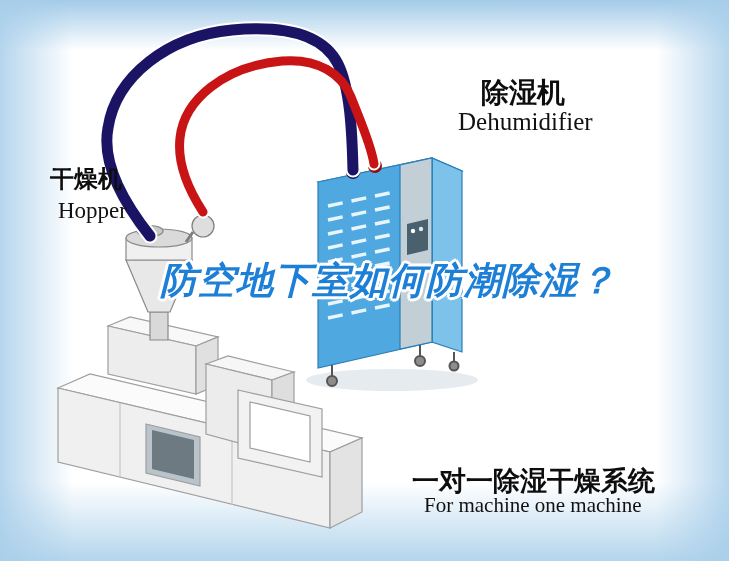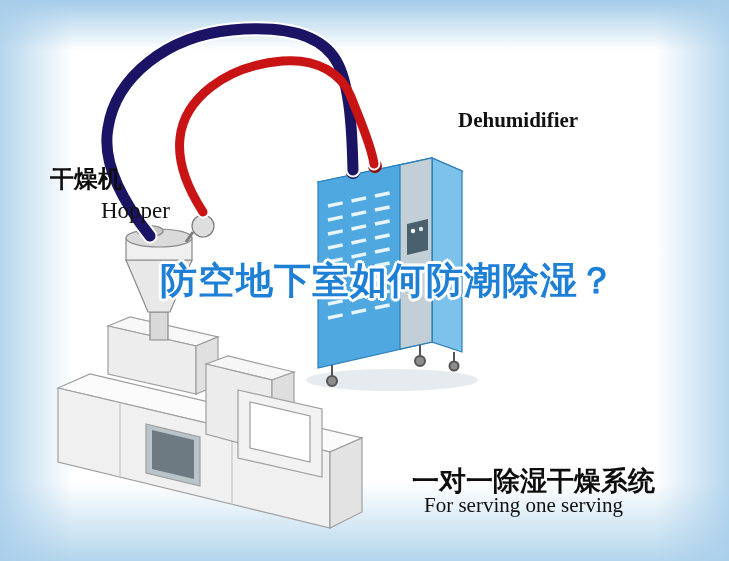--- a/index.html
+++ b/index.html
@@ -12,33 +12,34 @@
     background-image:
       linear-gradient(90deg, rgba(168,206,234,0.85) 0, rgba(255,255,255,0) 10%, rgba(255,255,255,0) 90%, rgba(168,206,234,0.85) 100%),
       linear-gradient(180deg, #a3cbe8 0, rgba(255,255,255,0) 9%, rgba(255,255,255,0) 86%, #b3d5ec 100%);
     font-family: "Liberation Sans", sans-serif;
   }
   .scene-svg { position: absolute; left: 0; top: 0; z-index: 1; }
   .label { position: absolute; z-index: 4; white-space: nowrap; }
   .zh-label { font-weight: 700; color: #0d0d0d; font-family: "Liberation Sans", sans-serif; }
   .en-label { font-family: "Liberation Serif", serif; color: #111111; }
   .hopper-zh  { left: 50px;  top: 163px; font-size: 24px; }
-  .hopper-en  { left: 58px;  top: 198px; font-size: 23px; margin-left: 43px; }
+  .hopper-en  { left: 58px;  top: 198px; font-size: 23px; }
   .dehum-zh   { left: 481px; top: 74px;  font-size: 28px; }
-  .dehum-en   { left: 458px; top: 108px; font-size: 21px; font-weight: bold; }
+  .dehum-en   { left: 458px; top: 108px; font-size: 25px; }
   .caption-zh { left: 412px; top: 455px; font-size: 27px; margin-top: 8px; }
   .caption-en { left: 424px; top: 493px; font-size: 21px; }
   .title-overlay {
     position: absolute;
     left: 0; right: 0;
     top: 256px;
     z-index: 5;
     text-align: center;
     font-size: 37px;
     font-weight: 700;
+    font-style: italic;
     letter-spacing: 1px;
     color: #1d7fd6;
     text-shadow:
       -2px -2px 0 #fff, 2px -2px 0 #fff, -2px 2px 0 #fff, 2px 2px 0 #fff,
       -3px 0 0 #fff, 3px 0 0 #fff, 0 -3px 0 #fff, 0 3px 0 #fff;
     padding-left: 47px;
   }
 </style>
 </head>
 <body>
@@ -112,20 +113,21 @@
       <path d="M150,236 C120,198 102,160 108,128 C116,76 168,36 232,30 C288,25 324,36 338,64 C350,88 352,130 353,170" stroke="#ffffff" stroke-width="15"></path>
       <path d="M203,212 C190,192 177,164 180,138 C184,100 224,66 282,61 C318,58 342,74 351,97 C359,118 371,144 374,164" stroke="#ffffff" stroke-width="13"></path>
       <path d="M150,236 C120,198 102,160 108,128 C116,76 168,36 232,30 C288,25 324,36 338,64 C350,88 352,130 353,170" stroke="#1b1464" stroke-width="11"></path>
       <path d="M203,212 C190,192 177,164 180,138 C184,100 224,66 282,61 C318,58 342,74 351,97 C359,118 371,144 374,164" stroke="#c81414" stroke-width="9"></path>
     </g>
   </svg>
 
   <div class="label zh-label hopper-zh">干燥机</div>
   <div class="label en-label hopper-en">Hopper</div>
 
+  <div class="label zh-label dehum-zh">除湿机</div>
   <div class="label en-label dehum-en">Dehumidifier</div>
 
   <div class="label zh-label caption-zh">一对一除湿干燥系统</div>
-  <div class="label en-label caption-en">For serving one serving</div>
+  <div class="label en-label caption-en">For machine one machine</div>
 
   <div class="title-overlay">防空地下室如何防潮除湿？</div>
 
 </div>
 
 </body></html>

